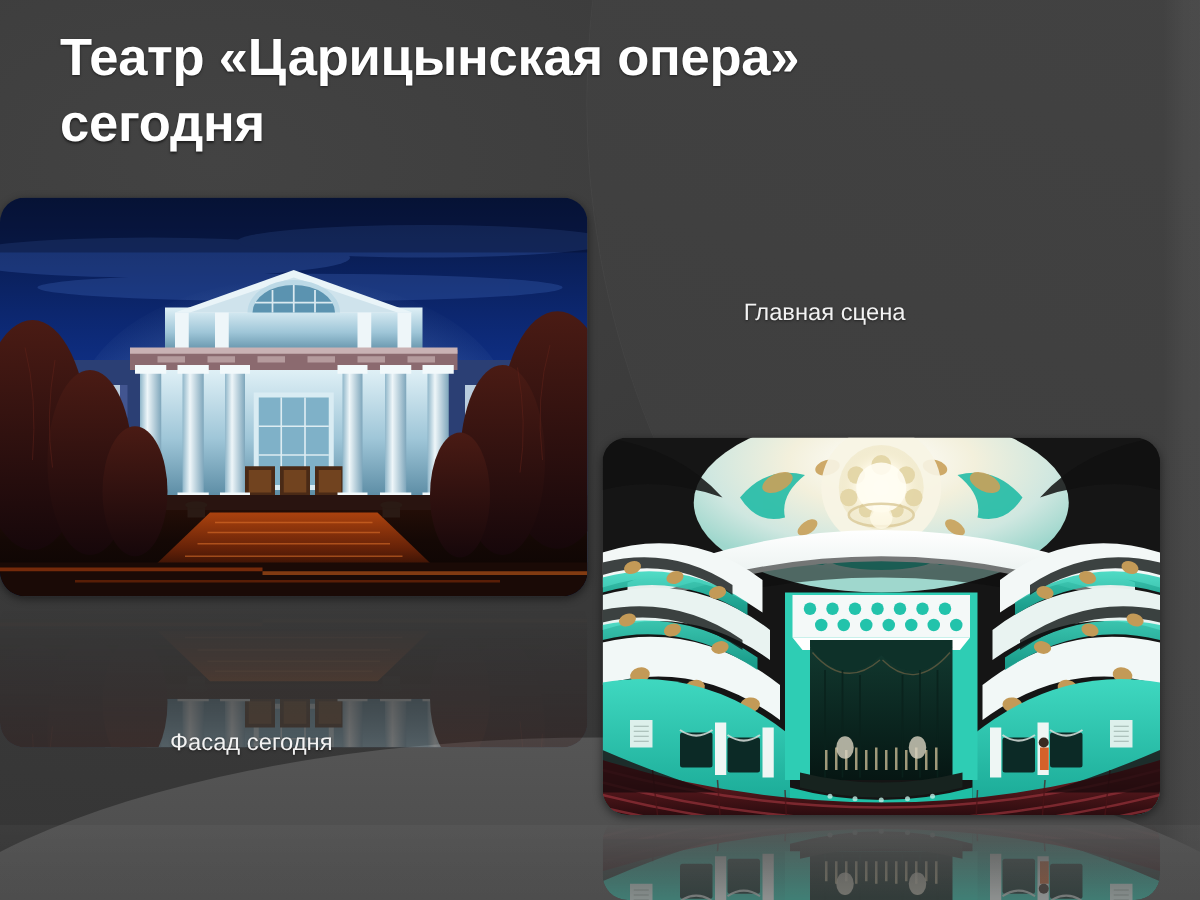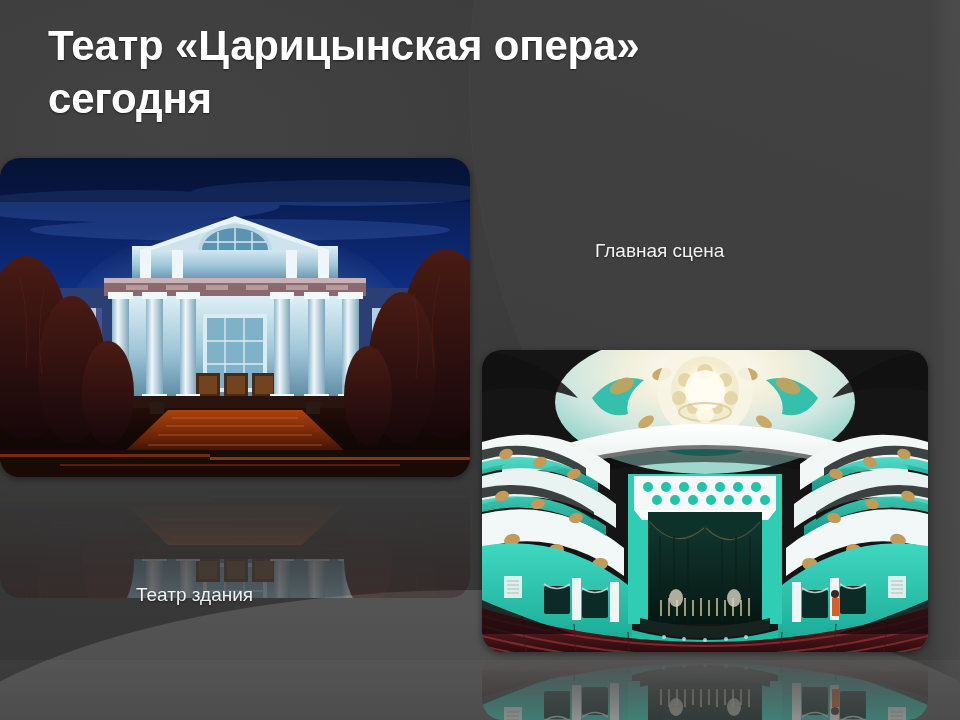--- a/index.html
+++ b/index.html
@@ -628,17 +628,17 @@
 
         <path d="M0 250 q46 20 92 34 l-92 0z" fill="#1a0a0c" opacity=".8"></path>
         <path d="M446 250 q-46 20 -92 34 l92 0z" fill="#1a0a0c" opacity=".8"></path>
 
         <path d="M0 0 q60 8 96 48 q-52 -18 -96 -6z" fill="#101010" opacity=".85"></path>
         <path d="M446 0 q-60 8 -96 48 q52 -18 96 -6z" fill="#101010" opacity=".85"></path>
       </g>
     </svg>
   </div>
 
-  <div class="caption caption-facade">Театр здания</div>
+  <div class="caption caption-facade">Фасад сегодня</div>
 
   <div class="caption caption-stage">Главная сцена</div>
 
 </div>
 
 </body></html>

